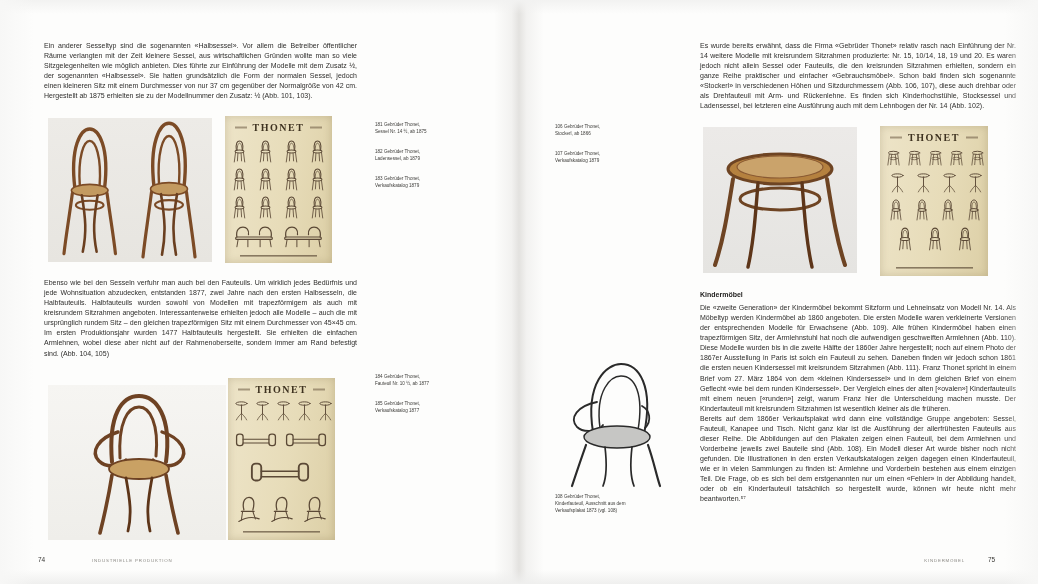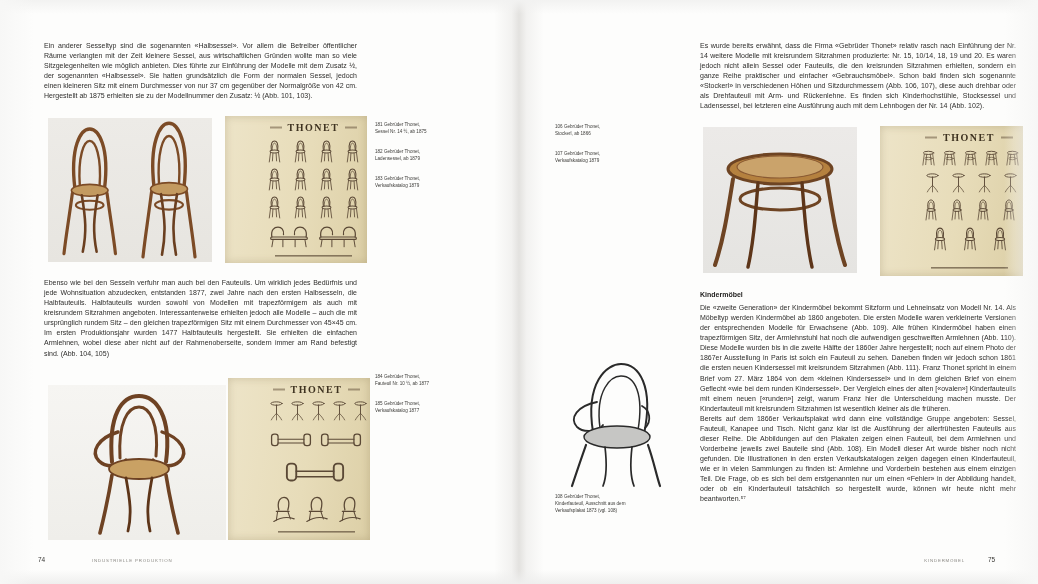--- a/index.html
+++ b/index.html
@@ -16,21 +16,21 @@
           background:linear-gradient(90deg,rgba(70,62,50,0) 0%,rgba(70,62,50,.06) 35%,rgba(70,62,50,.14) 50%,rgba(70,62,50,.06) 65%,rgba(70,62,50,0) 100%);}
   .para{position:absolute;margin:0;font-size:7px;line-height:1.44;text-align:justify;color:#2e2d2b;}
   .flow{position:absolute;}
   .flow p{margin:0;font-size:7px;line-height:1.44;text-align:justify;color:#2e2d2b;}
   .heading{position:absolute;margin:0;font-size:7px;font-weight:bold;color:#242321;}
   .caption{position:absolute;font-size:4.6px;line-height:1.5;color:#3c3b38;white-space:pre-line;}
   .pagenum{position:absolute;font-size:6.5px;color:#3a3936;}
   .runhead{position:absolute;font-size:4.4px;letter-spacing:.8px;color:#8a8883;text-transform:uppercase;}
   .photo{position:absolute;}
   .plate{position:absolute;background:linear-gradient(100deg,#ede4c8 0%,#e7dcb9 55%,#dccfa6 100%);
-         box-shadow:inset 0 0 8px rgba(120,100,60,.28);padding-left:35px;}
+         box-shadow:inset 0 0 8px rgba(120,100,60,.28);}
   .plate svg,.photo svg{display:block;width:100%;height:100%;}
   .plate-title{font-family:"Liberation Serif","DejaVu Serif",serif;font-weight:bold;letter-spacing:1.5px;fill:#3e3220;}
 </style>
 </head>
 <body>
 
 <div class="spread">
 
   <svg width="0" height="0" style="position:absolute" aria-hidden="true">
     <defs>

